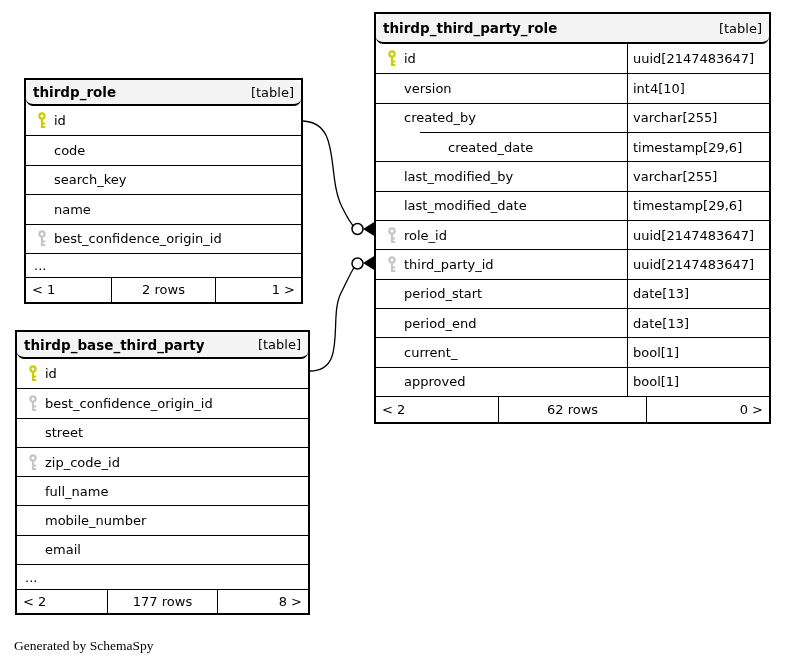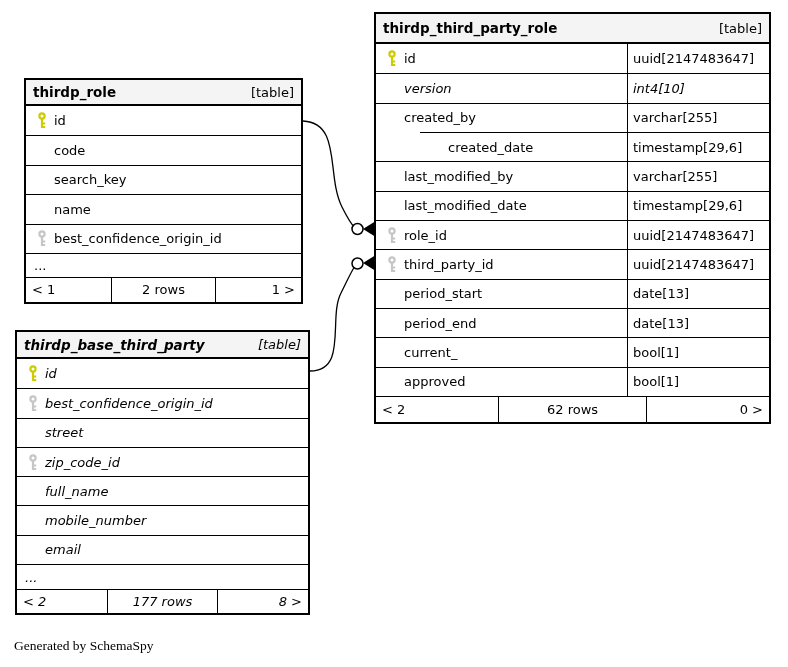--- a/index.html
+++ b/index.html
@@ -15,20 +15,21 @@
     background: #fff;
     border: 2px solid #000;
     box-sizing: border-box;
   }
   .tbl-header {
     display: flex; align-items: center; justify-content: space-between;
     padding: 0 7px;
     border-bottom: 2px solid #000;
     box-sizing: border-box;
     background: #f4f4f4;
+    border-radius: 7px;
   }
   .tbl-name { font-weight: bold; font-size: 13.5px; white-space: nowrap; }
   .tbl-typelabel { font-size: 13px; white-space: nowrap; }
 
   .tbl-row {
     display: flex; align-items: center;
     box-sizing: border-box; font-size: 13px; white-space: nowrap;
   }
   .tbl-row.bt, .tbl-dots, .tbl-footer { border-top: 1.5px solid #000; }
 
@@ -102,21 +103,21 @@
           </span>
           <span class="col-name">best_confidence_origin_id</span>
         </div>
         <div class="tbl-dots" style="height: 24px;">...</div>
         <div class="tbl-footer" style="height: 25px;">
           <span class="ft-cell ft-left">&lt; 1</span>
           <span class="ft-cell ft-center">2 rows</span>
           <span class="ft-cell ft-right">1 &gt;</span>
         </div>
       </div>
-      <div class="tbl" style="left: 15px; top: 330px; width: 295px; font-style: italic;">
+      <div class="tbl" style="left: 15px; top: 330px; width: 295px;">
         <div class="tbl-header" style="height: 27px; background: rgb(244, 244, 244);">
           <span class="tbl-name">thirdp_base_third_party</span>
           <span class="tbl-typelabel">[table]</span>
         </div>
         <div class="tbl-row" style="height: 29.3px;">
           <span class="key-slot">
             <svg width="11" height="17" viewBox="0 0 11 17">
               <circle cx="5" cy="4" r="2.6" fill="none" stroke="#cccc00" stroke-width="2.2"></circle>
               <path d="M5 6.5 L5 16 M5 11.5 L8.2 11.5 M5 15 L8.2 15" stroke="#cccc00" stroke-width="2.2" fill="none"></path>
             </svg>
@@ -172,21 +173,21 @@
         <div class="tbl-row" style="height: 29.33px;">
           <span class="key-slot">
             <svg width="11" height="17" viewBox="0 0 11 17">
               <circle cx="5" cy="4" r="2.6" fill="none" stroke="#cccc00" stroke-width="2.2"></circle>
               <path d="M5 6.5 L5 16 M5 11.5 L8.2 11.5 M5 15 L8.2 15" stroke="#cccc00" stroke-width="2.2" fill="none"></path>
             </svg>
           </span>
           <span class="col-name">id</span>
           <span class="col-type">uuid[2147483647]</span>
         </div>
-        <div class="tbl-row bt" style="height: 29.33px; font-style: italic;">
+        <div class="tbl-row bt" style="height: 29.33px;">
           <span class="key-slot"></span>
           <span class="col-name">version</span>
           <span class="col-type">int4[10]</span>
         </div>
         <div class="tbl-row bt" style="height: 29.33px;">
           <span class="key-slot"></span>
           <span class="col-name">created_by</span>
           <span class="col-type">varchar[255]</span>
         </div>
         <div class="tbl-row bt" style="height: 29.33px; margin-left: 44px;">

